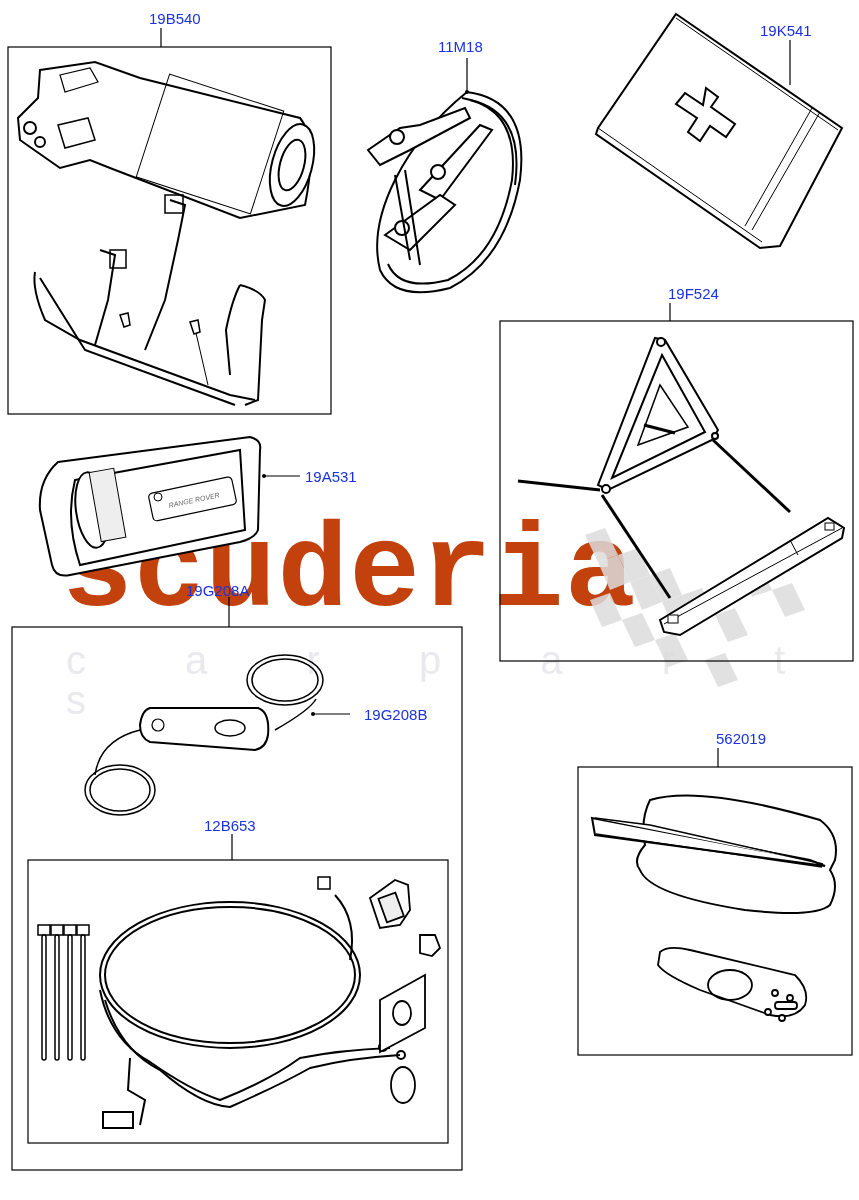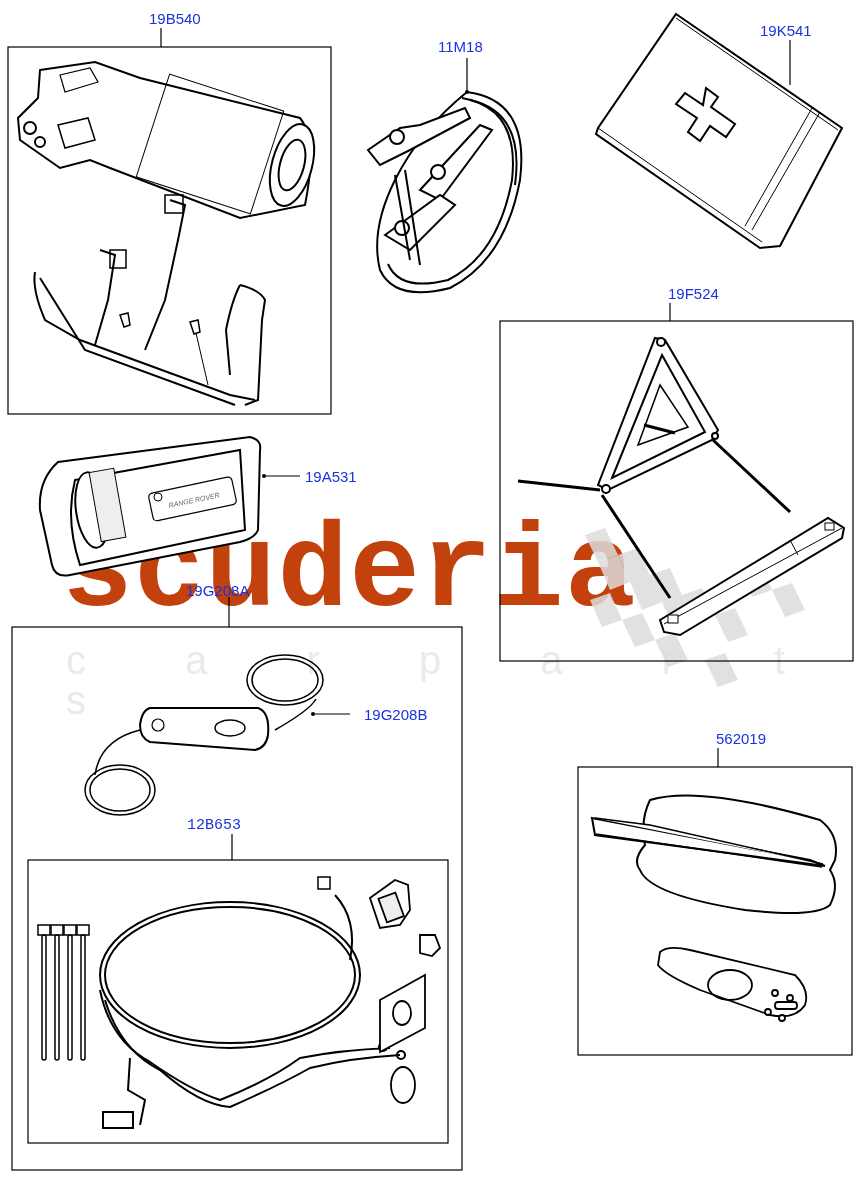--- a/index.html
+++ b/index.html
@@ -212,14 +212,14 @@
   </g>
 </svg>
 
 <div class="label" style="left:129px; top:11px;margin-left:20px;">19B540</div>
 <div class="label" style="left:438px; top:39px;">11M18</div>
 <div class="label" style="left:760px; top:23px;">19K541</div>
 <div class="label" style="left:668px; top:286px;">19F524</div>
 <div class="label" style="left:305px; top:469px;">19A531</div>
 <div class="label" style="left:186px; top:583px;text-align:right;">19G208A</div>
 <div class="label" style="left:364px; top:707px;">19G208B</div>
-<div class="label" style="left:187px; top:818px;font-family:Liberation Mono, monospace;">12B653</div>
+<div class="label" style="left:204px; top:818px;">12B653</div>
 <div class="label" style="left:716px; top:731px;">562019</div>
 
 </body></html>

